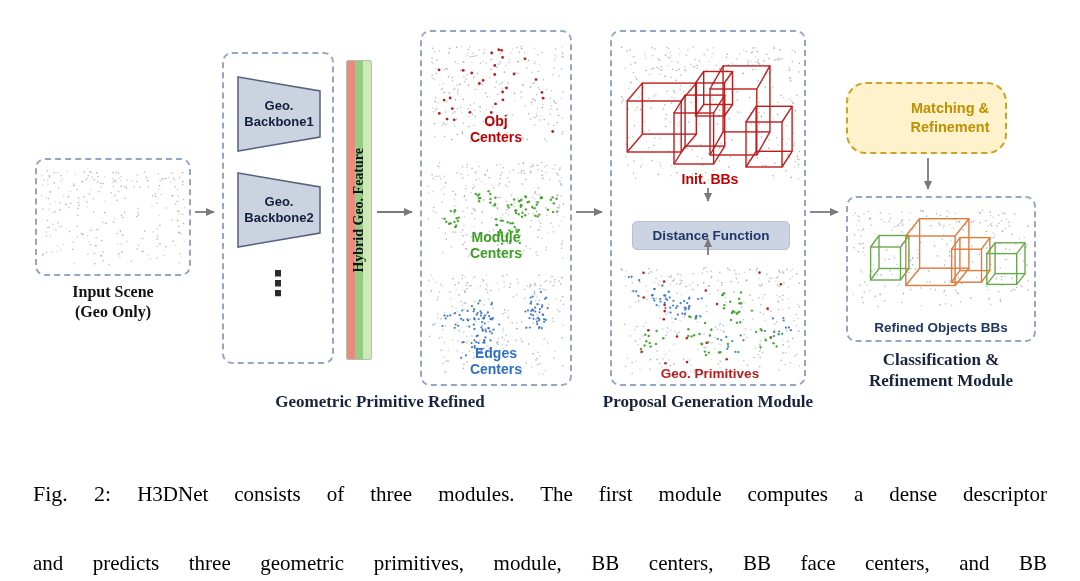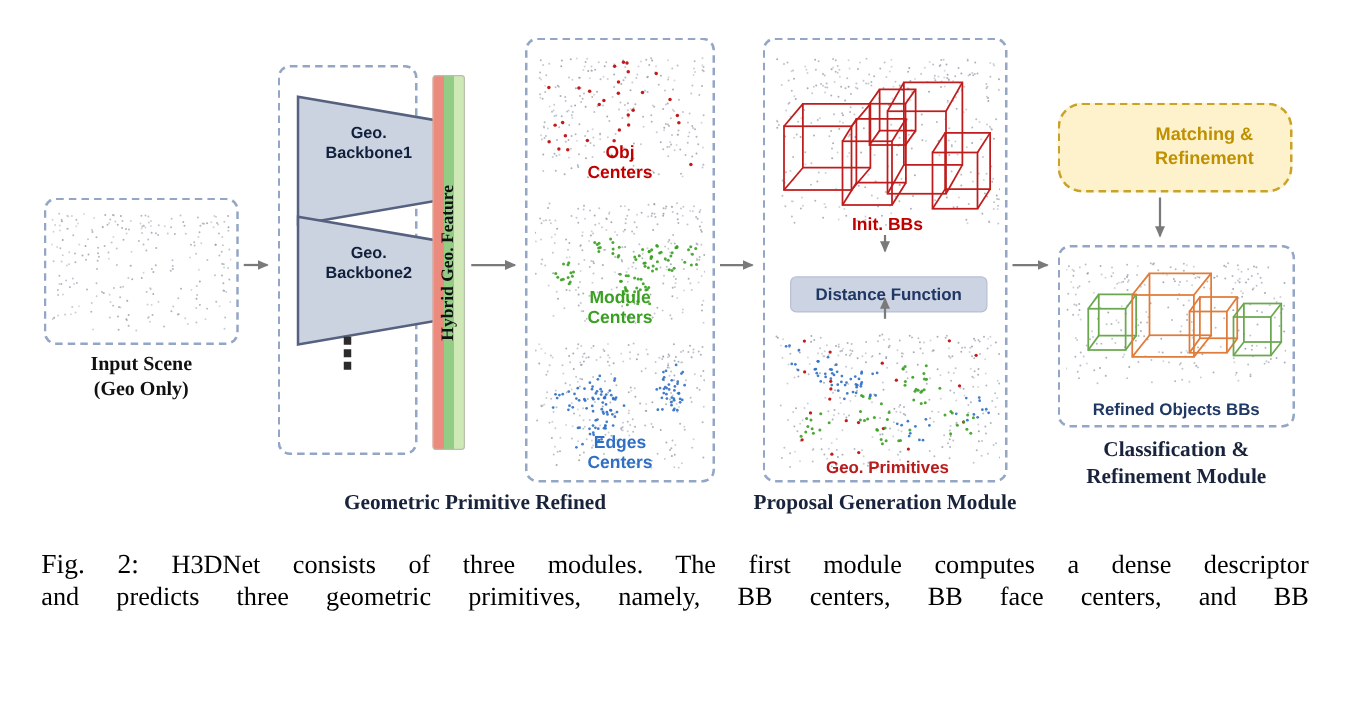--- a/index.html
+++ b/index.html
@@ -15,21 +15,21 @@
   .pc svg { position:absolute; inset:0; overflow:hidden; }
 
   .pc-label { position:absolute; left:0; right:0; text-align:center; font-weight:bold;
               white-space:pre-line; line-height:1.18; z-index:3;
               font-family:"Liberation Sans", sans-serif; }
 
   .module-label { position:absolute; text-align:center; font-weight:bold; color:#19233c;
                   font-family:"Liberation Serif", serif; font-size:17px; line-height:1.22;
                   white-space:pre-line; }
 
-  .trap { position:absolute; width:84px; height:76px;padding-left:32px; }
+  .trap { position:absolute; width:84px; height:76px; }
   .trap svg { position:absolute; inset:0; }
   .trap polygon { fill:#ccd3e0; stroke:#566180; stroke-width:1.5; }
   .trap-label { position:absolute; inset:0; display:flex; align-items:center; justify-content:center;
                 text-align:center; font:bold 13px/1.2 "Liberation Sans", sans-serif; color:#10203c;
                 white-space:pre-line; }
 
   #ellipsis { position:absolute; left:0; right:0; top:212px; text-align:center;
               font:bold 34px/1 "DejaVu Sans", sans-serif; color:#2b2b2b; }
 
   #hybrid-bar { position:absolute; left:346px; top:60px; width:26px; height:300px; border-radius:3px;
@@ -37,34 +37,34 @@
                 box-shadow:0 0 0 1px #b7bfae inset; }
   #hybrid-bar .vwrap { position:absolute; inset:0; display:grid; place-items:center; }
   #hybrid-bar .vtext { writing-mode:vertical-rl; transform:rotate(180deg);
                        font:bold 14px "Liberation Serif", serif; color:#111; white-space:nowrap; }
 
   #distance-fn { position:absolute; left:20px; top:176px; width:156px; height:27px;
                  background:#ccd3e2; border:1px solid #b9c0d4; border-radius:5px;
                  display:flex; align-items:center; justify-content:center;
                  font:bold 13.5px "Liberation Sans", sans-serif; color:#1f3864; z-index:4;margin-top:13px; }
 
-  #matching-box { position:absolute; left:846px; top:82px; width:188px; height:72px;
+  #matching-box { position:absolute; left:846px; top:82px; width:161px; height:72px;
                   background:#fdf2cc; border:2.5px dashed #c9a227; border-radius:20px; box-sizing:border-box;
                   display:flex; align-items:center; justify-content:center; text-align:center;
                   font:bold 14.5px/1.3 "Liberation Sans", sans-serif; color:#bf9000; white-space:pre-line;padding-left:47px; }
 
   #input-label { position:absolute; left:35px; top:282px; width:156px; text-align:center;
                  font:bold 16px/1.25 "Liberation Serif", serif; color:#111; white-space:pre-line; }
 
   #arrows { position:absolute; left:0; top:0; pointer-events:none; z-index:5; }
 
   
   #caption { position:absolute; left:33px; top:438px; width:1014px; color:#000;
              font-family:"Liberation Serif", serif; font-size:21px; line-height:26px; }
-  .cap-line.just { text-align:justify; text-align-last:justify; }
+  .cap-line.just { text-align:justify; text-align-last:justify;margin-top:43px; }
   .fig-label { font-size:22px; }
 </style>
 </head>
 <body>
 
 <div id="page">
   <div id="fig">
 
     <div class="dashed-box" style="left:35px;top:158px;width:156px;height:118px;">
       <div class="pc" style="left:4px;top:4px;width:144px;height:106px;">
@@ -2456,15 +2456,15 @@
         <line x1="810" y1="212" x2="838" y2="212" marker-end="url(#arr)"></line>
         <line x1="708" y1="188" x2="708" y2="201" marker-end="url(#arr)"></line>
         <line x1="708" y1="255" x2="708" y2="239" marker-end="url(#arr)"></line>
         <line x1="928" y1="158" x2="928" y2="189" marker-end="url(#arr)"></line>
       </g>
     </svg>
   </div>
 
   <div id="caption">
     <div class="cap-line just"><span class="fig-label">Fig. 2:</span> <span>H3DNet consists of three modules. The first module computes a dense descriptor</span></div>
-    <div class="cap-line just">and predicts three geometric primitives, namely, BB centers, BB face centers, and BB</div>
+    <div class="cap-line just">and predicts three geometric primitives, module, BB centers, BB face centers, and BB</div>
   </div>
 </div>
 
 </body></html>

